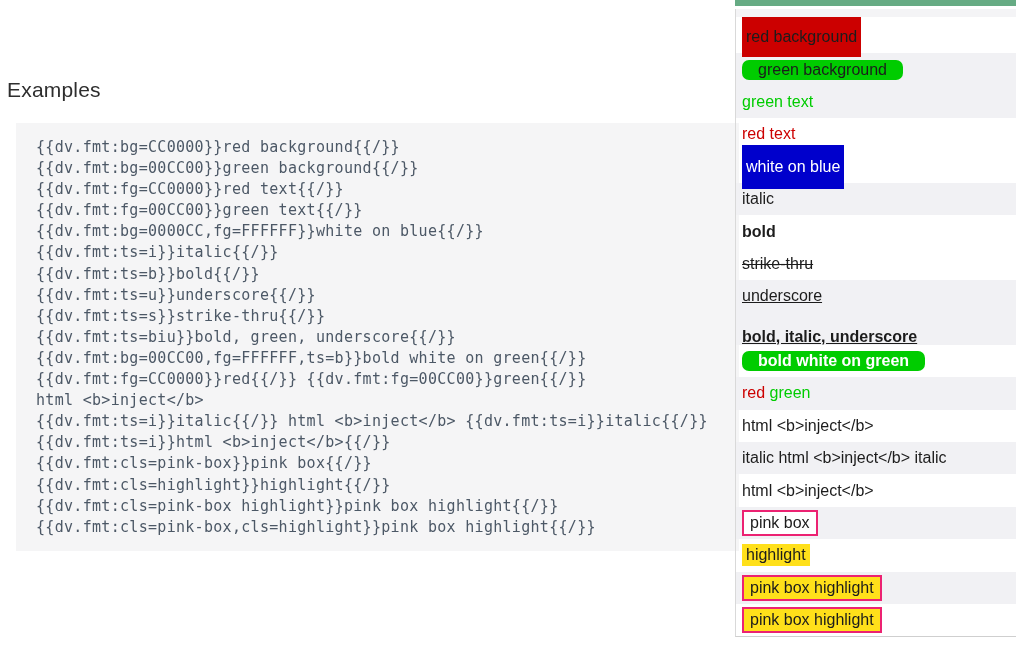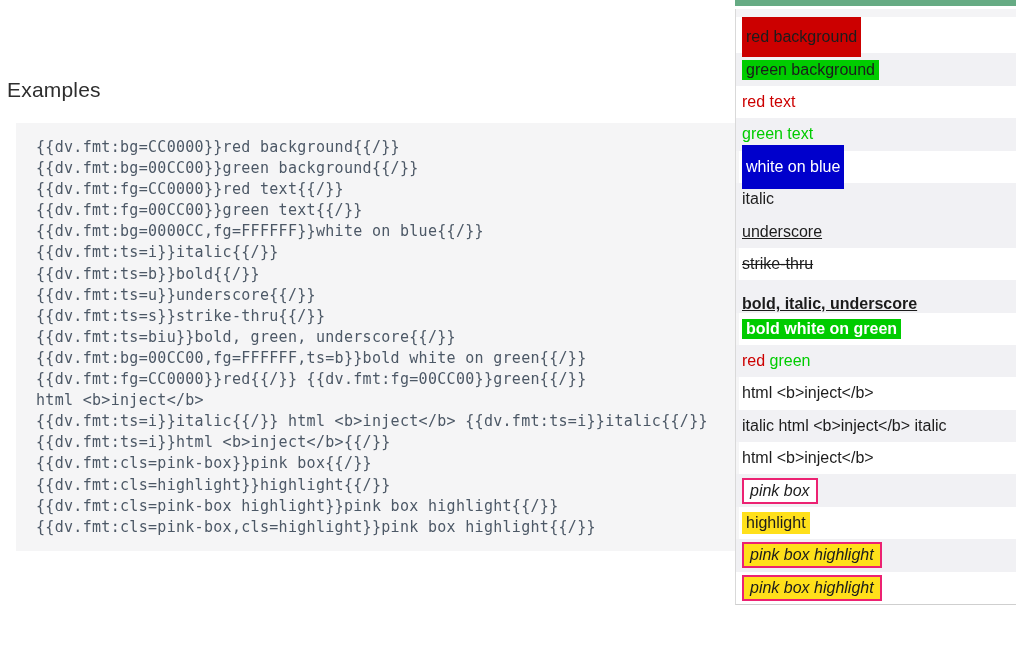--- a/index.html
+++ b/index.html
@@ -36,34 +36,34 @@
   .empty-strip { height: 8px; background: #f4f4f6; margin-bottom: 4px; }
   .result-row {
     height: 32.4px; display: flex; align-items: center;
     padding-left: 6px; font-size: 16px; color: #1c1c1c;
   }
   .result-row.stripe { background: var(--row-stripe, #f1f1f4); }
   .result-row span { white-space: pre; }
 
   
   .st-bg-red    { background: var(--red, #cc0000); padding: 11px 4px; }
-  .st-bg-green  { background: var(--green, #00cc00); padding: 1px 4px; }
+  .st-bg-green  { background: var(--green, #00cc00); padding: 1px 16px; border-radius: 7px; }
   .st-bg-blue   { background: var(--blue, #0000cc); padding: 13px 4px; }
   .st-fg-red    { color: var(--red, #cc0000); }
   .st-fg-green  { color: var(--green, #00cc00); }
   .st-fg-white  { color: var(--white-text, #ffffff); }
   .st-italic    { }
   .st-bold      { font-weight: bold; }
   .st-underline { text-decoration: underline; }
   .st-bold.st-italic.st-underline { text-decoration: underline; margin-top: 16px; }
   .st-strike    { text-decoration: line-through; }
   .st-highlight { background: var(--highlight-yellow, #ffe01a); padding: 2px 4px; }
   .st-pink-box  {
     border: 2px solid var(--pink-border, #ec2272);
-    background: #ffffff; padding: 2px 6px; font-style: italic;
+    background: #ffffff; padding: 2px 6px;
   }
   .st-pink-box.st-highlight { background: var(--highlight-yellow, #ffe01a); }
 </style>
 </head>
 <body>
 
 <h2 class="heading">Examples</h2>
 
 <div class="code-block">
     <div class="code-line">{{dv.fmt:bg=CC0000}}red background{{/}}</div>
@@ -90,37 +90,40 @@
 <div class="results-panel">
   <div class="green-bar"></div>
   <div class="table-wrap">
     <div class="empty-strip"></div>
   <div class="result-row">
         <span class="st-bg-red">red background</span>
       </div>
       <div class="result-row stripe">
         <span class="st-bg-green">green background</span>
       </div>
+      <div class="result-row stripe">
+        <span class="st-fg-green">green text</span>
+      </div>
       <div class="result-row">
         <span class="st-fg-red">red text</span>
-      </div>
-      <div class="result-row stripe">
-        <span class="st-fg-green">green text</span>
       </div>
       <div class="result-row">
         <span class="st-bg-blue st-fg-white">white on blue</span>
       </div>
       <div class="result-row stripe">
         <span class="st-italic">italic</span>
       </div>
-      <div class="result-row stripe">
-        <span class="st-underline">underscore</span>
+      <div class="result-row">
+        <span class="st-bold">bold</span>
       </div>
       <div class="result-row">
         <span class="st-strike">strike-thru</span>
+      </div>
+      <div class="result-row stripe">
+        <span class="st-underline">underscore</span>
       </div>
       <div class="result-row stripe">
         <span class="st-bold st-italic st-underline">bold, italic, underscore</span>
       </div>
       <div class="result-row">
         <span class="st-bg-green st-fg-white st-bold">bold white on green</span>
       </div>
       <div class="result-row stripe">
         <span class="st-fg-red">red</span>
         <span class=""> </span>

